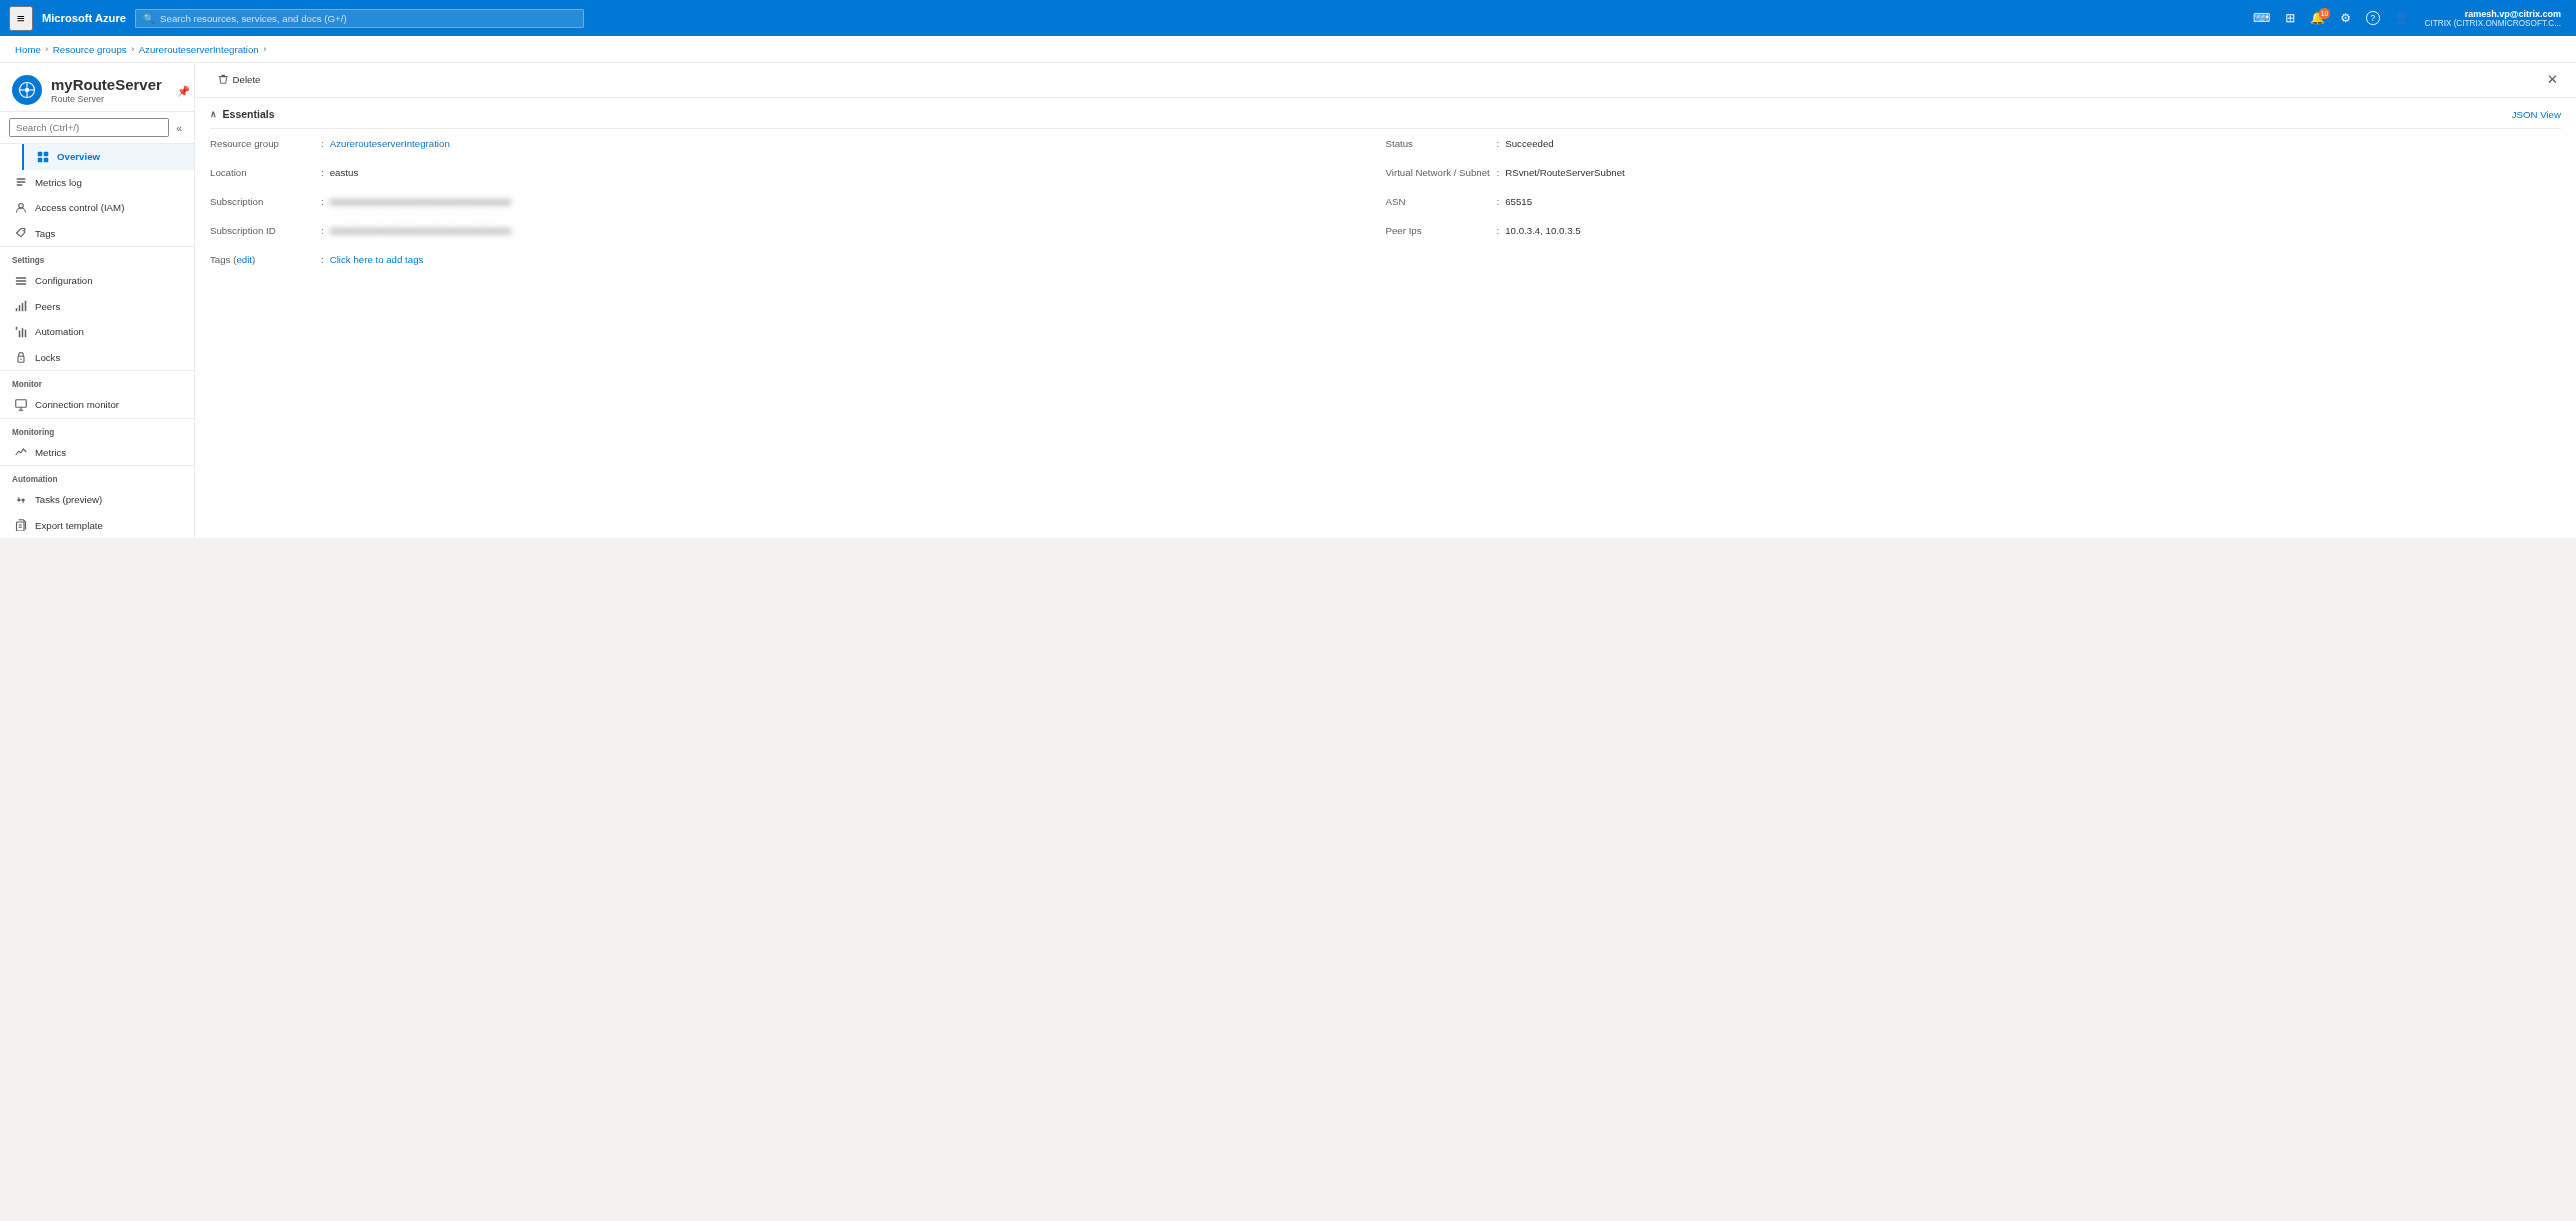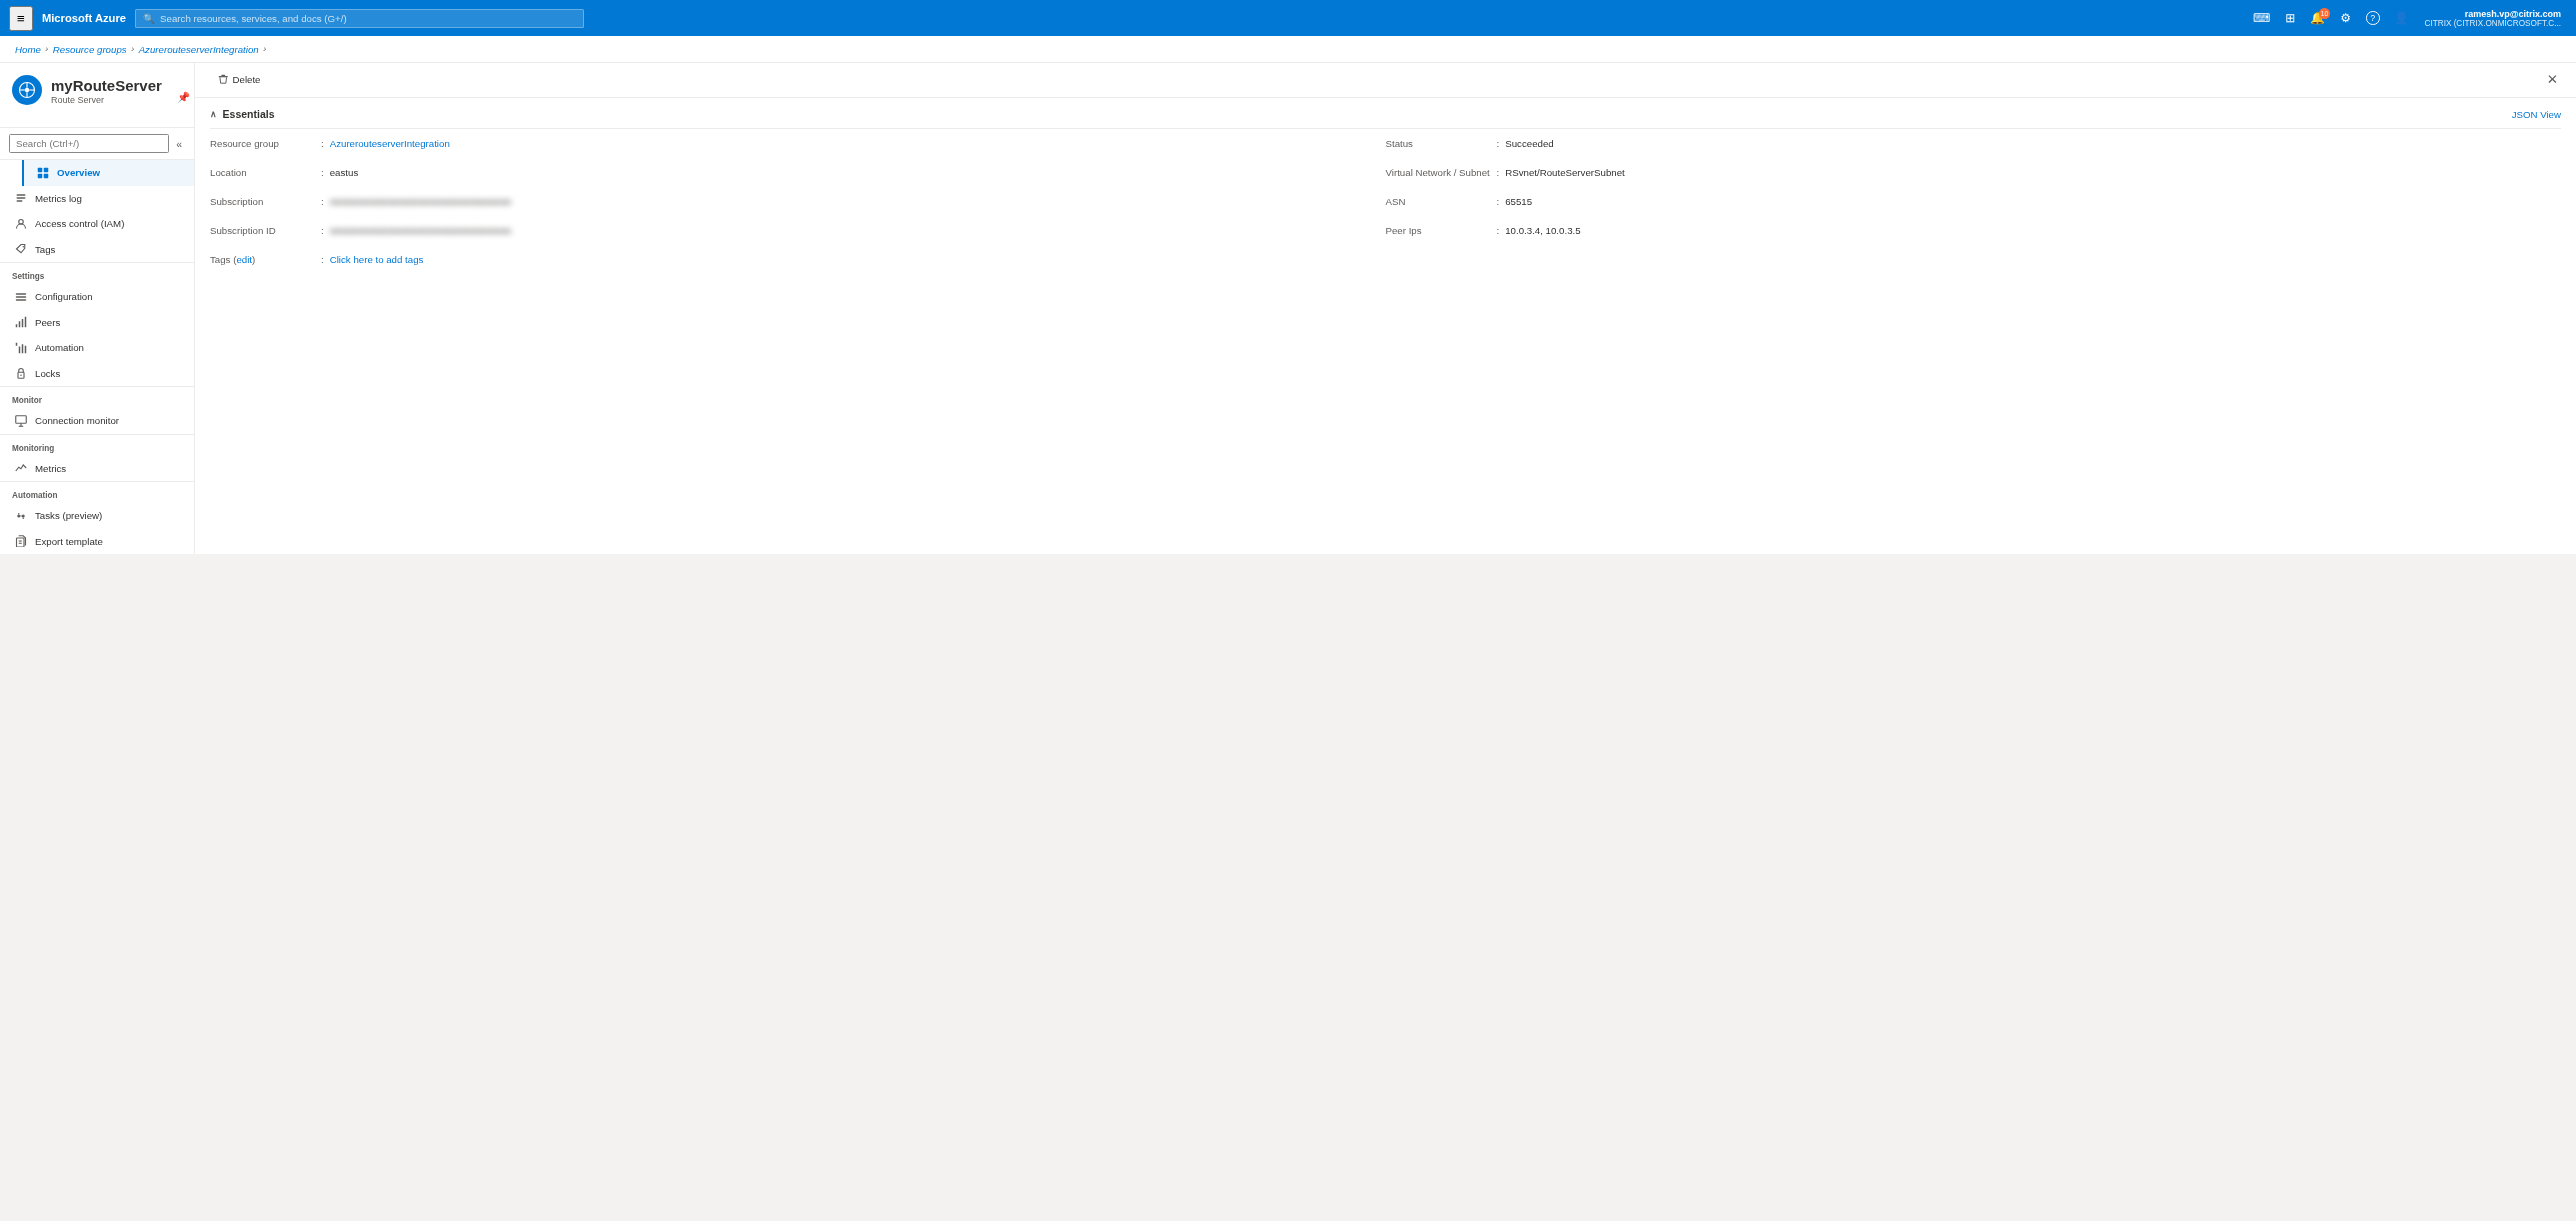--- a/index.html
+++ b/index.html
@@ -91,41 +91,40 @@
 
     
     .breadcrumb {
       display: flex;
       align-items: flex-start;
       padding: 7.5px 15px;
       background: white;
       border-bottom: 0.7px solid #edebe9;
       gap: 4.5px;
       font-size: 9.7px;
-      font-style: italic;
     }
     .breadcrumb a { color: #0078d4; text-decoration: none; cursor: pointer; }
     .breadcrumb-sep { color: #605e5c; font-size: 9px; }
 
     
     .sidebar {
       width: 195px;
       background: white;
       border-right: 0.7px solid #edebe9;
       display: flex;
       flex-direction: column;
       overflow-y: auto;
       flex-shrink: 0;
     }
 
     
     .resource-header {
-      padding: 12px 12px 22px;
-      display: flex;
-      align-items: flex-end;
+      padding: 12px 12px 6px;
+      display: flex;
+      align-items: center;
       gap: 9px;
       border-bottom: 0.7px solid #edebe9;
     }
     .resource-icon {
       width: 30px;
       height: 30px;
       background: #0078d4;
       border-radius: 50%;
       display: flex;
       align-items: center;

